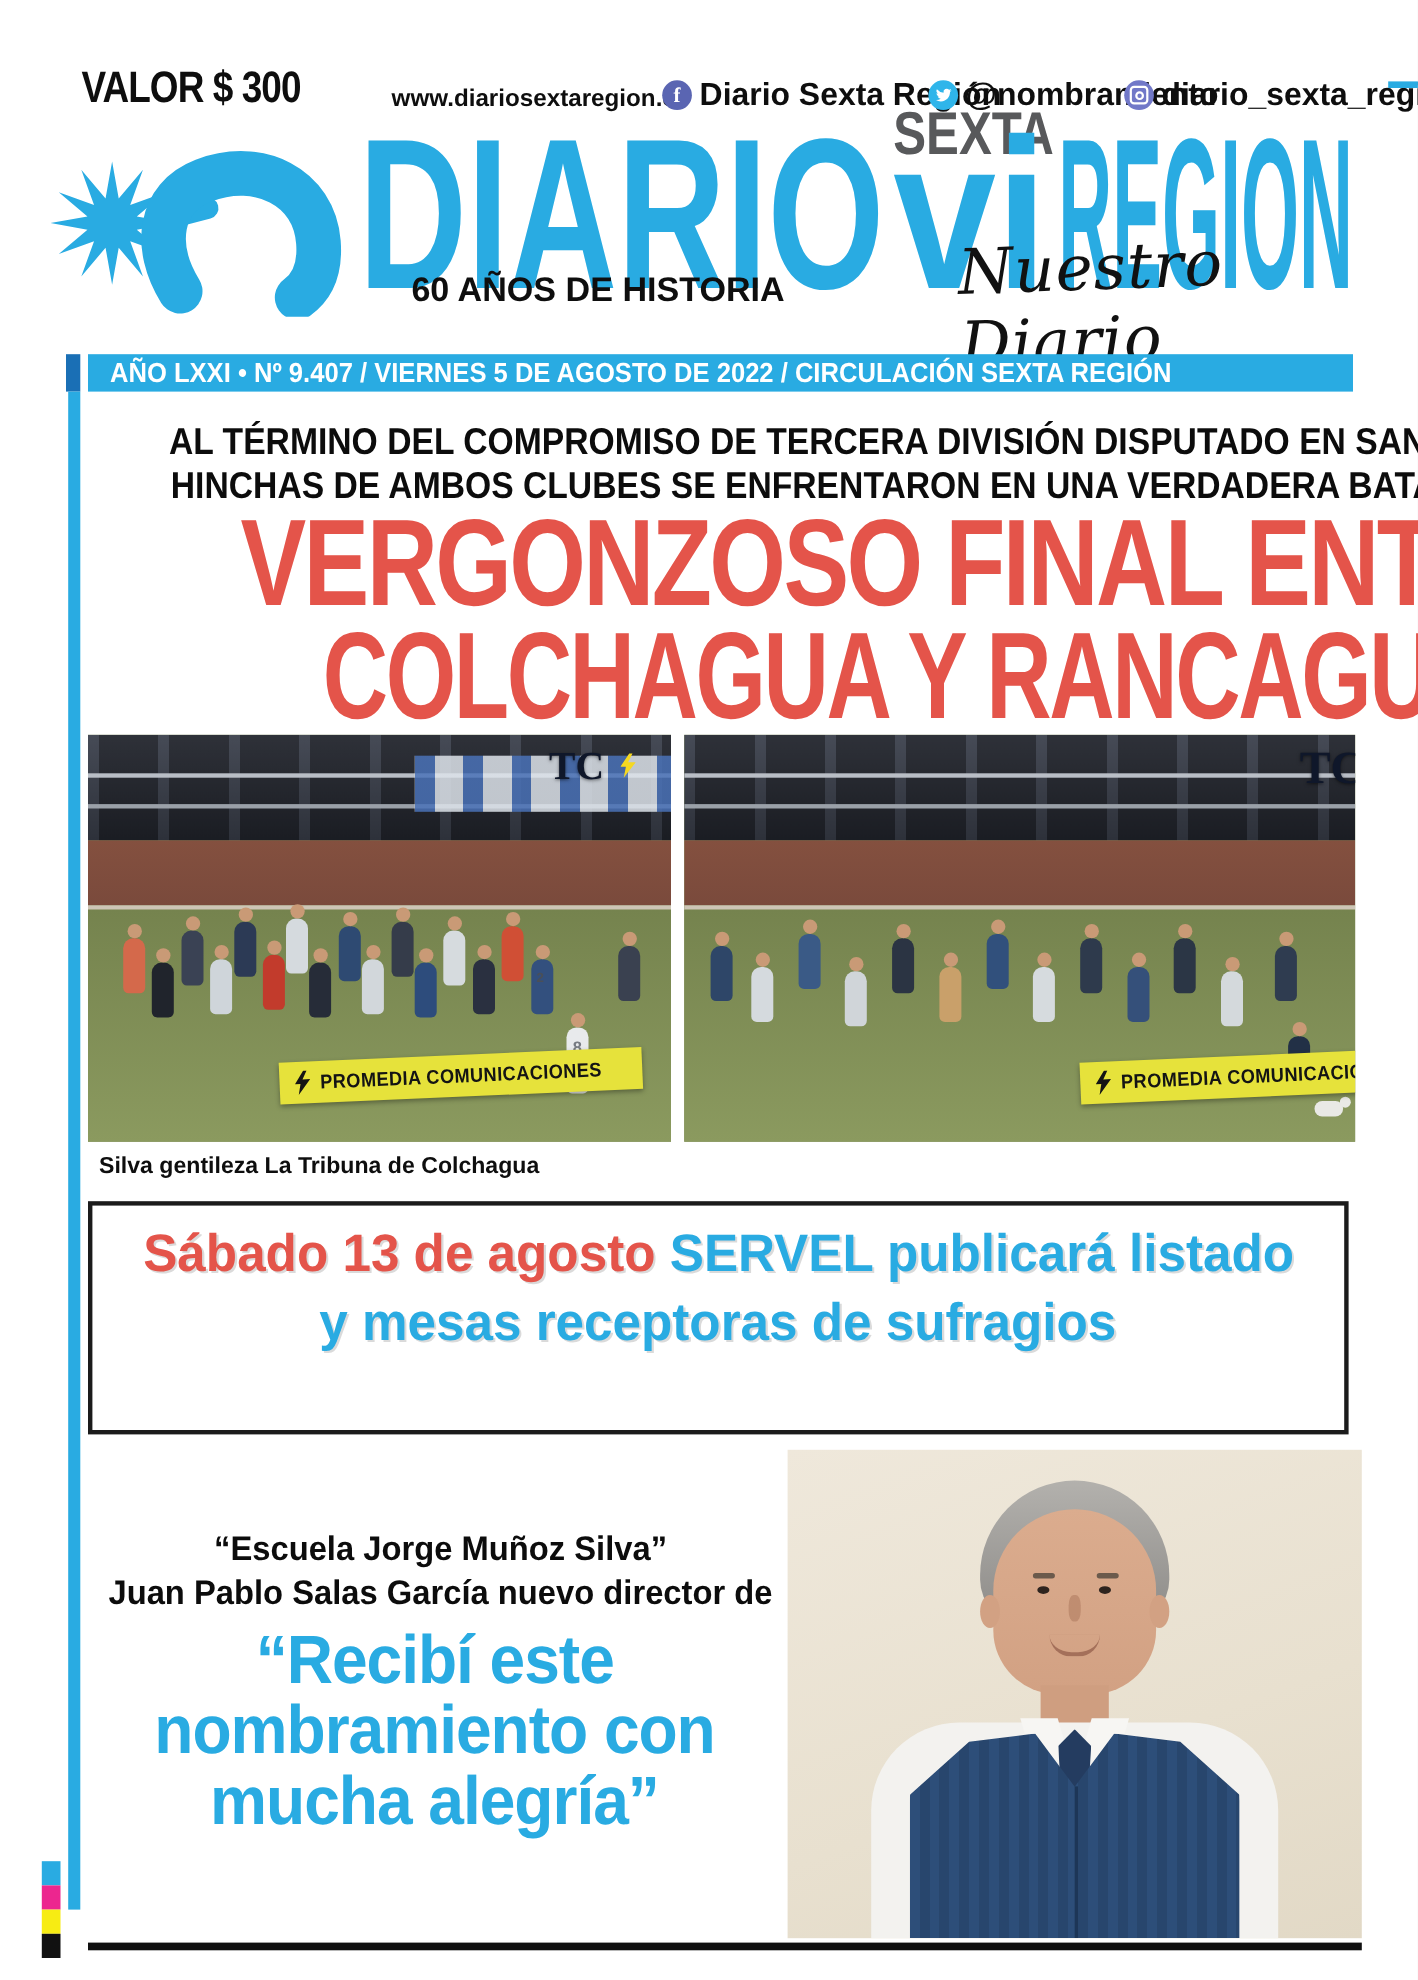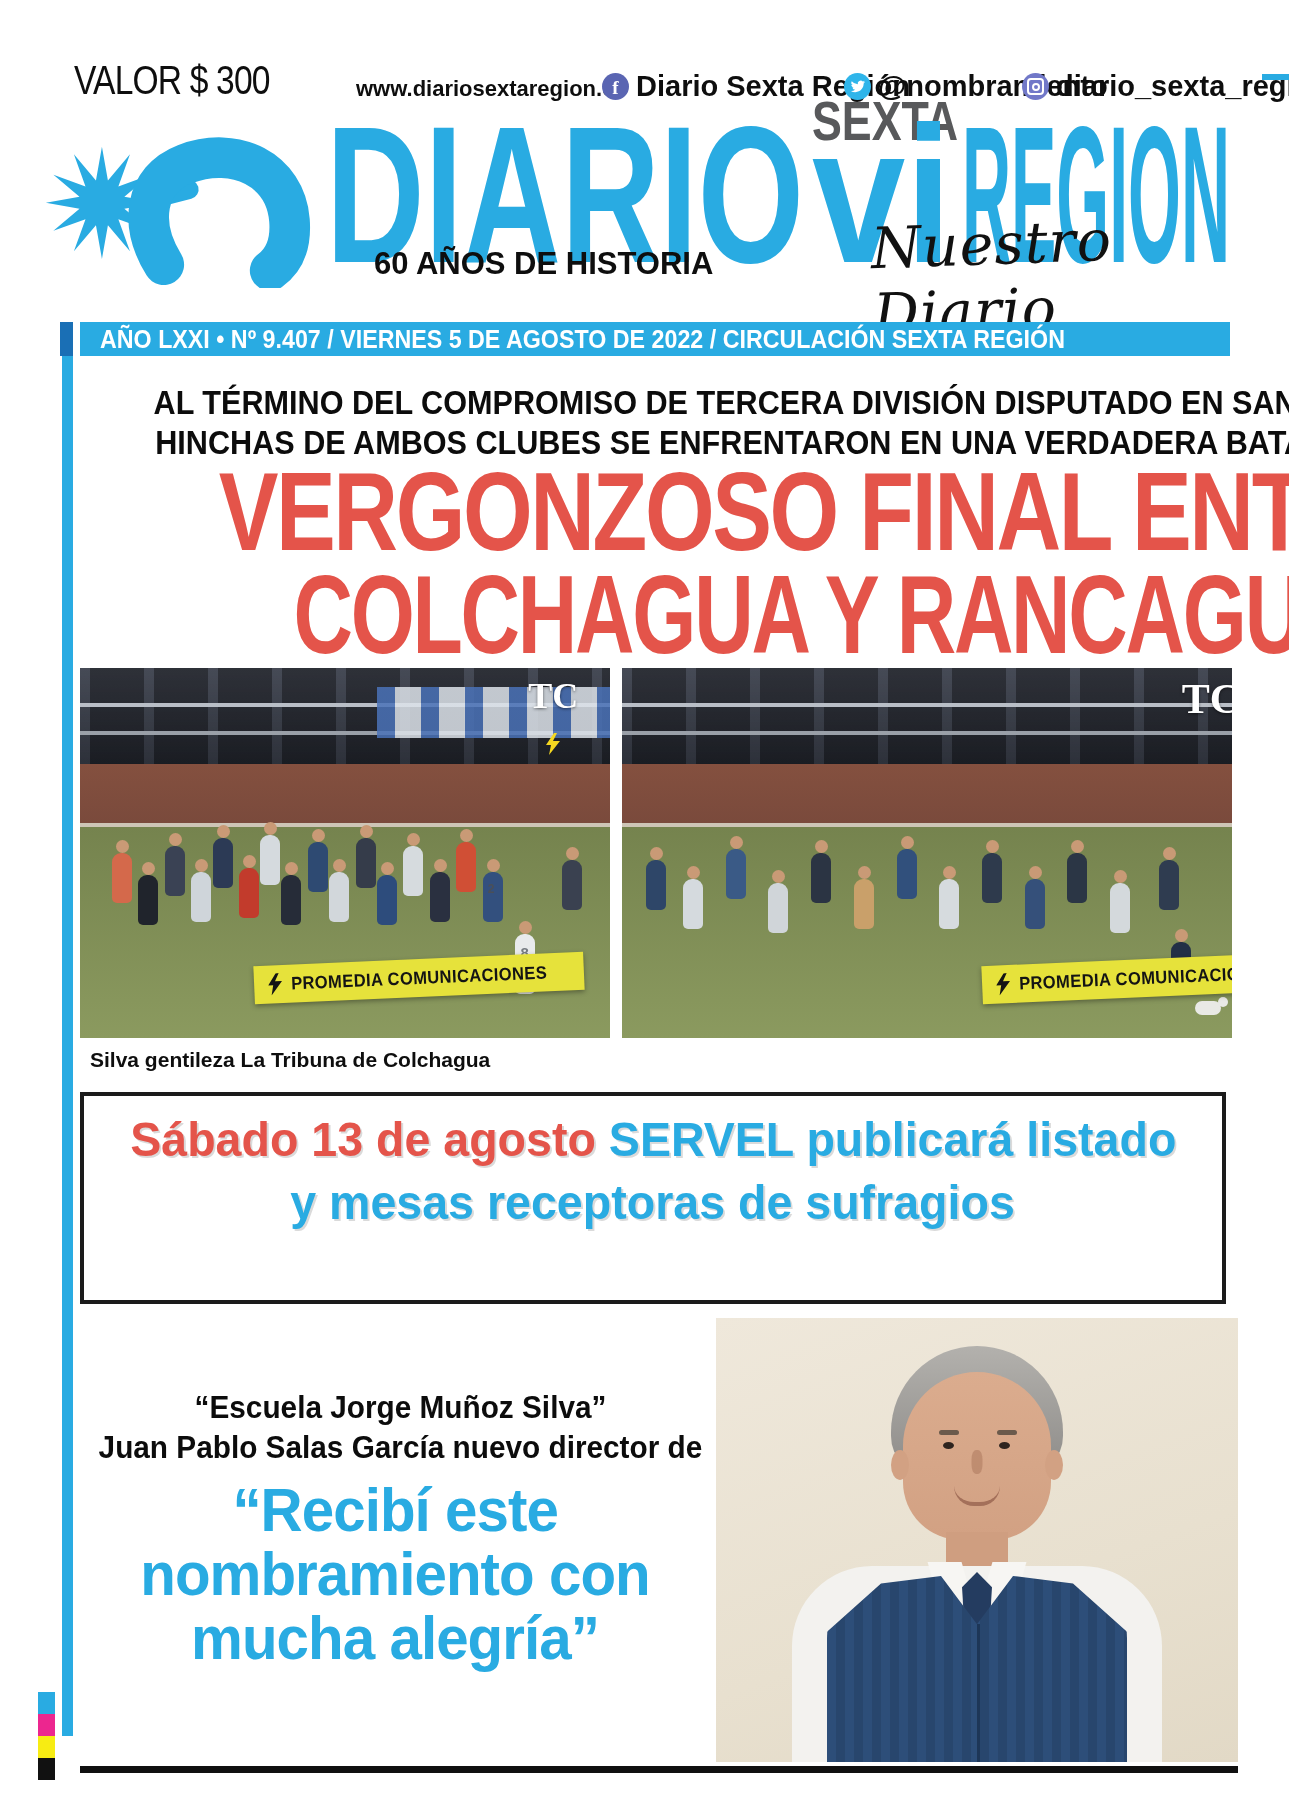--- a/index.html
+++ b/index.html
@@ -2,21 +2,21 @@
 <html><head>
 <meta charset="utf-8">
 <style>
   html,body{margin:0;padding:0;background:#d8d8d8;}
   .page{position:relative;width:1289px;height:1800px;margin:0 auto;background:#ffffff;
         font-family:"Liberation Sans",sans-serif;overflow:hidden;}
   .abs{position:absolute;}
   .cx{display:inline-block;white-space:nowrap;}
 
   
-  .price{left:74px;top:58px;font-size:40px;font-weight:400;color:#0e0e0e;letter-spacing:-1px;}
+  .price{left:74px;top:58px;font-size:40px;font-weight:700;color:#0e0e0e;letter-spacing:-1px;}
   .price .cx{transform:scaleX(.84);transform-origin:left;}
   .website{left:356px;top:76px;font-size:22px;font-weight:bold;color:#0e0e0e;}
   .social{top:70px;display:flex;align-items:center;gap:7px;}
   .soc-circle{width:27px;height:27px;border-radius:50%;display:flex;align-items:center;justify-content:center;flex:0 0 auto;}
   .fb{background:#5a65b2;}
   .tw{background:#2fb5ea;}
   .ig{background:#7178c8;}
   .fb-f{color:#fff;font-family:"Liberation Serif",serif;font-weight:bold;font-size:19px;line-height:1;margin-top:2px;}
   .ig-glyph{width:13px;height:13px;border:2px solid #fff;border-radius:4px;position:relative;}
   .ig-glyph::before{content:'';position:absolute;left:2.5px;top:2.5px;width:4px;height:4px;border:2px solid #fff;border-radius:50%;}
@@ -64,22 +64,22 @@
   .ph-grass{position:absolute;top:43%;left:0;right:0;bottom:0;background:linear-gradient(#75834e,#8b9a5f);}
 
   .fig{position:absolute;width:20px;height:50px;border-radius:9px 9px 5px 5px;}
   .fig::before{content:'';position:absolute;top:-13px;left:4px;width:13px;height:13px;border-radius:50%;background:#c99a76;}
   .fig b{position:absolute;top:10px;left:5px;font-size:12px;color:#4a4f58;font-weight:bold;font-style:normal;}
   .fig-eight{height:60px;}
   .fig-eight b{color:#767b82;font-size:15px;left:6px;}
   .dog{position:absolute;width:26px;height:14px;background:#e9e9e5;border-radius:7px;}
   .dog::before{content:'';position:absolute;right:-7px;top:-4px;width:10px;height:10px;border-radius:50%;background:#e9e9e5;}
 
-  .tc-mark{position:absolute;color:#ffffff;font-weight:bold;display:flex;align-items:center;gap:15px;
-           text-shadow:0 1px 3px rgba(0,0,0,.55);font-family:"Liberation Serif",serif;flex-direction:column;}
+  .tc-mark{position:absolute;color:#0f172a;font-weight:bold;display:flex;align-items:center;gap:15px;
+           text-shadow:0 1px 3px rgba(0,0,0,.55);font-family:"Liberation Serif",serif;}
   .tc-left{right:6%;top:2%;font-size:36px;}
   .tc-right{right:-8px;top:2%;font-size:42px;}
 
   .promedia{position:absolute;bottom:11%;display:flex;align-items:center;gap:9px;background:#e6e23b;
             color:#141414;font-weight:bold;padding:8px 14px;transform:rotate(-2.5deg);
             box-shadow:0 2px 5px rgba(0,0,0,.35);font-size:18px;letter-spacing:.4px;white-space:nowrap;}
   .promedia .cx{transform:scaleX(.92);transform-origin:left;}
   .photo-left .promedia{right:5%;}
   .photo-right .promedia{right:-80px;}
 

